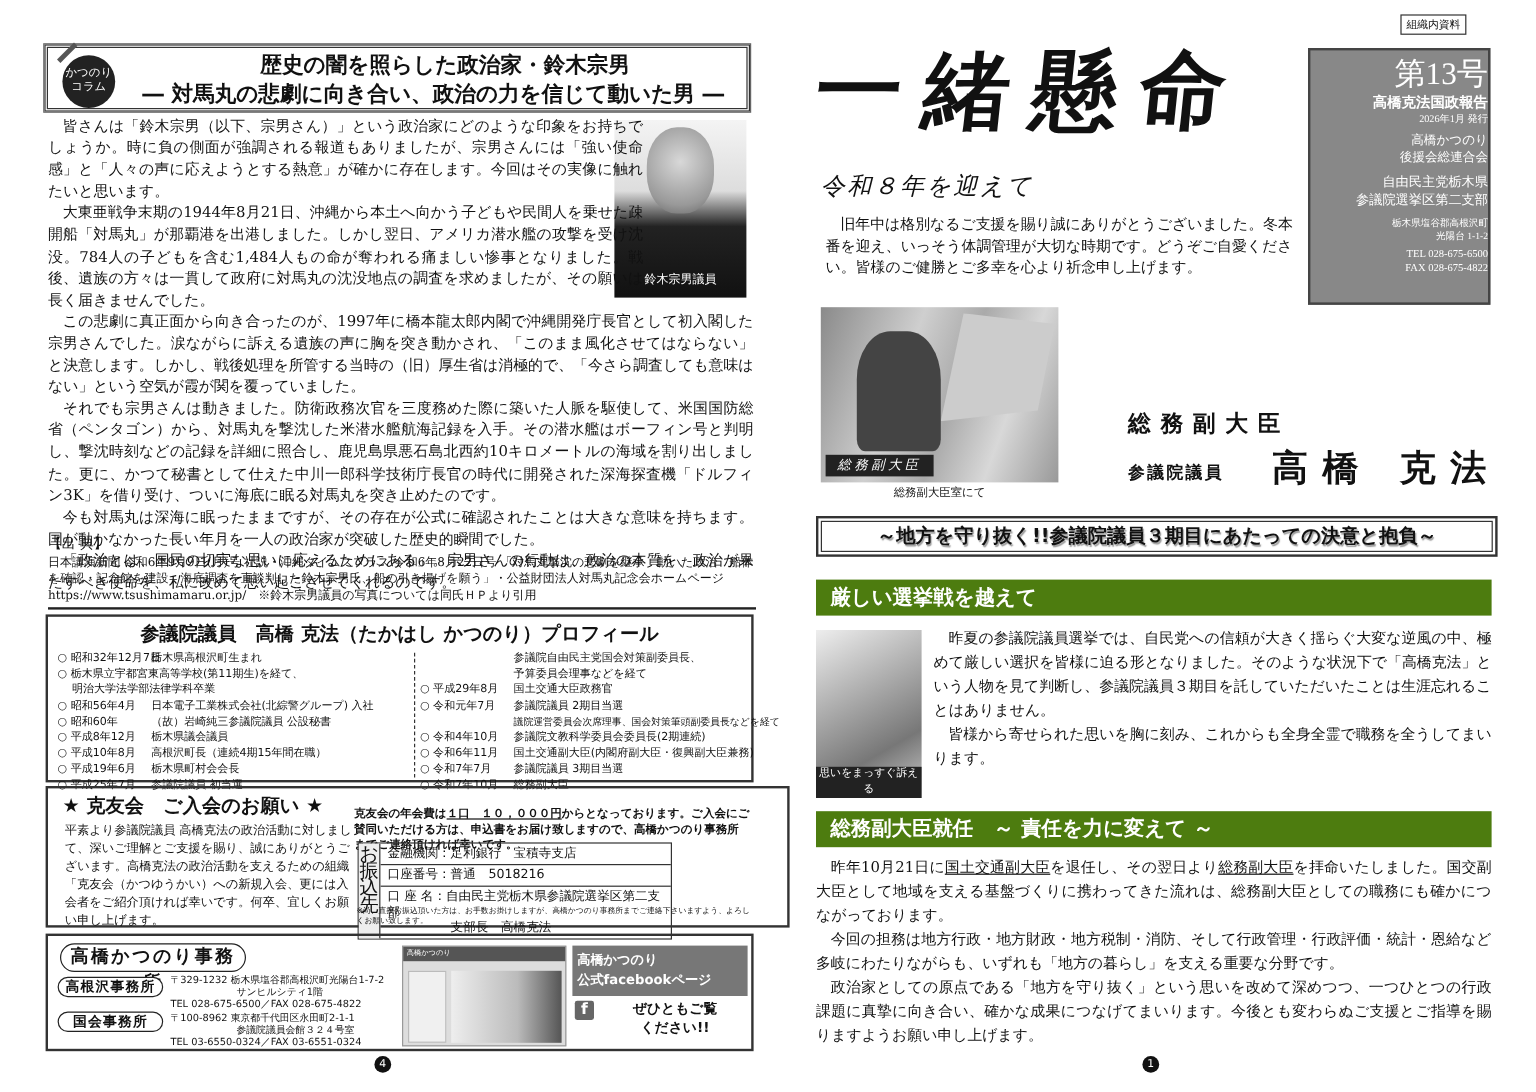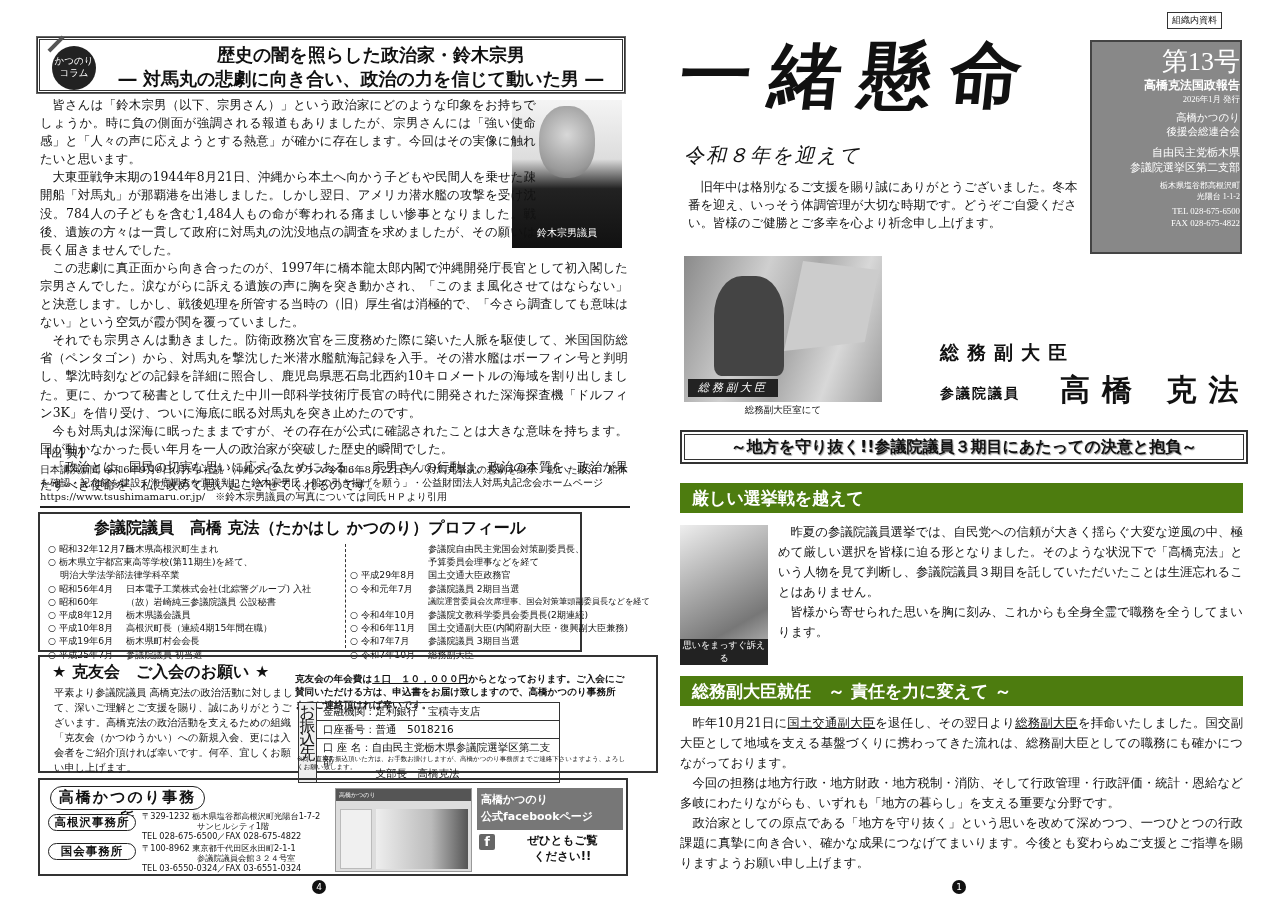--- a/index.html
+++ b/index.html
@@ -17,21 +17,21 @@
 .col-title{position:absolute;left:90px;right:10px;top:3px;text-align:center;font-weight:bold;font-size:18px;line-height:24px}
 .col-sub{position:absolute;left:70px;right:10px;top:27px;text-align:center;font-weight:bold;font-size:18px;line-height:24px}
 .article{position:absolute;left:40px;top:96px;width:588px;font-size:12.4px;line-height:18.1px;text-align:justify}
 .article p{text-indent:1em}
 .sz-photo{position:absolute;left:512px;top:100px;width:110px;height:148px;background:linear-gradient(#f4f4f4,#ddd 40%,#222 60%,#111)}
 .sz-head{position:absolute;left:27px;top:6px;width:56px;height:72px;border-radius:45%;background:radial-gradient(circle at 50% 40%,#d8d8d8,#999 70%,#666)}
 .sz-cap{position:absolute;left:0;right:0;bottom:8px;color:#fff;text-align:center;font-size:10px}
 .source{position:absolute;left:40px;top:447px;width:588px;font-size:10px;line-height:13.5px}
 .source .lbl{font-size:11.5px;margin-bottom:2px}
 .rule{position:absolute;left:40px;top:506px;width:590px;border-top:2px solid #222}
-.profile{position:absolute;left:38px;top:512px;width:544px;height:140px;border:2px solid #333}
+.profile{position:absolute;left:38px;top:512px;width:590px;height:140px;border:2px solid #333}
 .prof-title{text-align:center;font-weight:bold;font-size:16px;line-height:24px;margin-top:2px}
 .prof-col{position:absolute;top:28px;font-size:9.2px;line-height:13.2px}
 .prof-col.l{left:8px;width:290px}
 .prof-col.r{left:310px;width:275px}
 .prof-div{position:absolute;left:305px;top:30px;height:104px;border-left:1px dashed #333}
 .prow{display:flex;white-space:nowrap}
 .prow .d{width:78px;flex:none}
 .prow .d.blank{width:78px}
 .kyu{position:absolute;left:38px;top:655px;width:620px;height:118px;border:2px solid #333}
 .kyu-title{position:absolute;left:12px;top:5px;font-weight:bold;font-size:16px}

